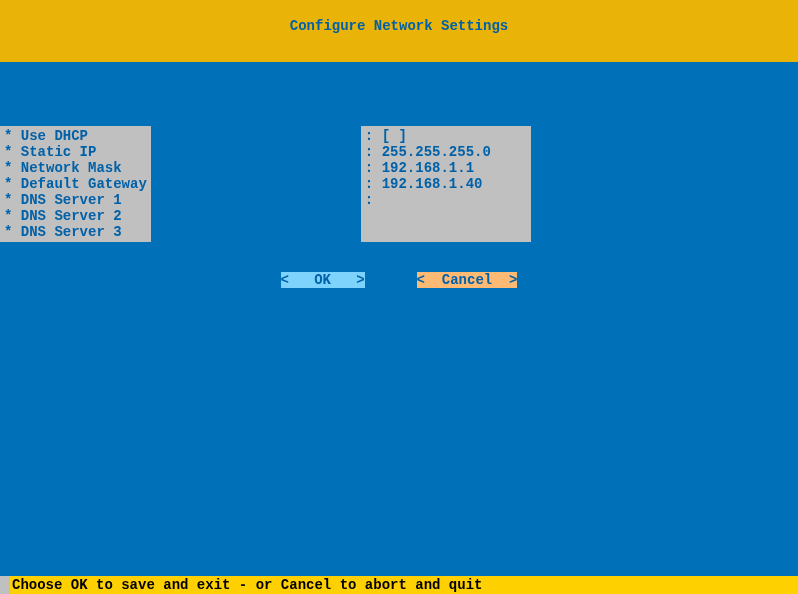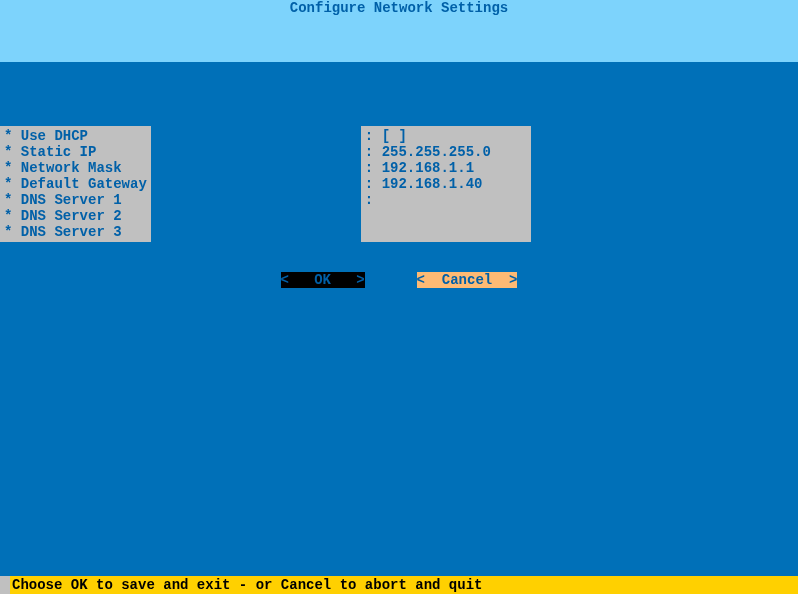--- a/index.html
+++ b/index.html
@@ -13,24 +13,25 @@
       font-weight: bold;
       width: 798px;
       height: 594px;
       background: #c0c0c0;
       position: relative;
       overflow: hidden;
     }
     .header {
       width: 100%;
       height: 62px;
-      background: #7dd3fc;
+      background: #eab308;
       display: flex;
       justify-content: center;
       align-items: flex-start;
+      padding-top: 18px;
     }
     .header-title {
       color: #0060a8;
     }
     .main {
       width: 100%;
       height: 514px;
       background: #0070b8;
       position: relative;
     }
@@ -74,21 +75,21 @@
       padding: 0;
       font-family: "Courier New", monospace;
       font-size: 14px;
       font-weight: bold;
       border: none;
       cursor: pointer;
       line-height: 16px;
       white-space: pre;
     }
     .btn-ok {
-      background: #000000;
+      background: #7dd3fc;
       color: #0060a8;
     }
     .btn-cancel {
       background: #fdba74;
       color: #0060a8;
     }
     .footer {
       position: absolute;
       bottom: 0;
       left: 0;

